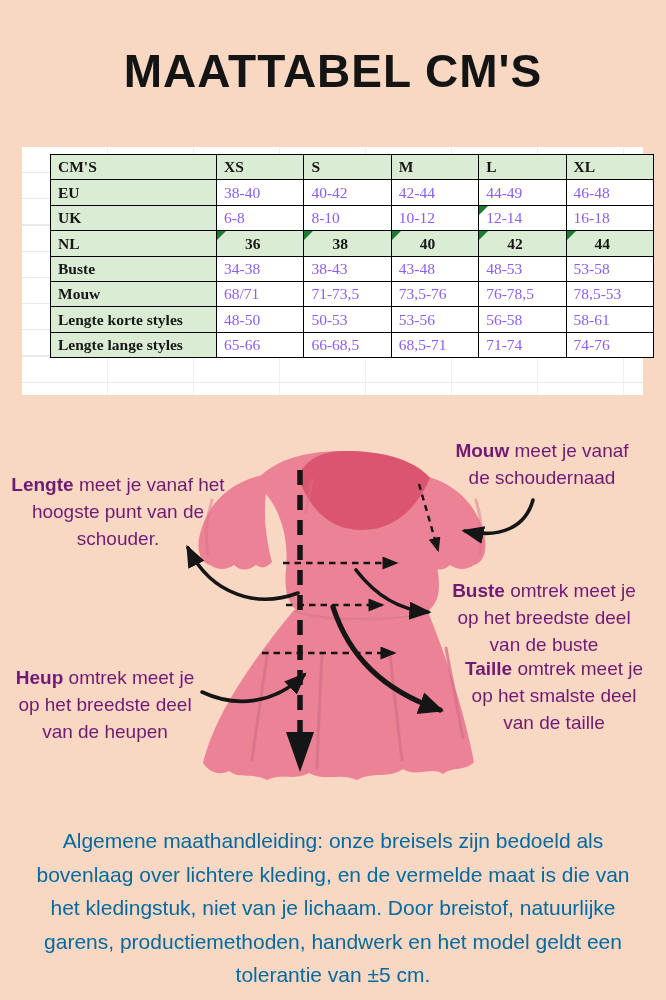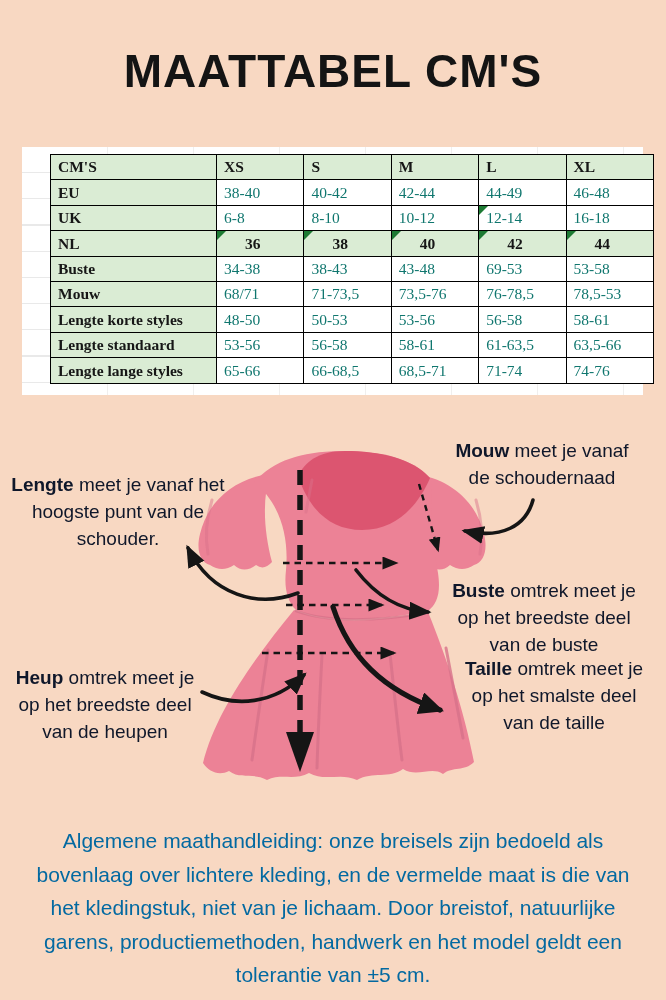--- a/index.html
+++ b/index.html
@@ -31,33 +31,33 @@
     margin-left:20px;
   }
   table.size th, table.size td{
     border:1.8px solid #000;
     height:24.4px; padding:0 2px 0 7px;
     text-align:left; vertical-align:middle;
     font-size:15.5px; line-height:1; position:relative;
     white-space:nowrap; overflow:hidden;
   }
   table.size th{ font-weight:bold; color:#161616; }
-  table.size td{ font-weight:normal; color:#0f766e; }
+  table.size td{ font-weight:normal; color:#8b5cf6; }
   .green{ background:#daecd4; }
   .white{ background:#ffffff; }
   tr.boldrow td{ font-weight:bold; color:#161616;padding-left:28px; }
   td.mark::before, th.mark::before{
     content:""; position:absolute; top:0; left:0;
     border-top:9px solid #1d7a33; border-right:9px solid transparent;
   }
   
   .diagram-svg{ position:absolute; left:0; top:438px; }
   .note{
     position:absolute; text-align:center;
-    font-size:19px; line-height:1.42; color:#0f172a;
+    font-size:19px; line-height:1.42; color:#701a75;
     white-space:pre-line;
   }
   .note .b{ font-weight:bold; }
   .note-lengte{ left:2px;   top:472px; width:232px; }
   .note-heup{   left:2px;   top:620px; width:206px;margin-top:45px; }
   .note-mouw{   left:433px; top:438px; width:218px; }
   .note-buste{  left:434px; top:578px; width:220px; }
   .note-taille{ left:444px; top:656px; width:220px; }
   
   .footer{
@@ -117,46 +117,38 @@
           <td class="green mark">38</td>
           <td class="green mark">40</td>
           <td class="green mark">42</td>
           <td class="green mark">44</td>
         </tr>
         <tr>
           <th class="green">Buste</th>
           <td class="white">34-38</td>
           <td class="white">38-43</td>
           <td class="white">43-48</td>
-          <td class="white">69-53</td>
+          <td class="white">48-53</td>
           <td class="white">53-58</td>
         </tr>
         <tr>
           <th class="green">Mouw</th>
           <td class="white">68/71</td>
           <td class="white">71-73,5</td>
           <td class="white">73,5-76</td>
           <td class="white">76-78,5</td>
           <td class="white">78,5-53</td>
         </tr>
         <tr>
           <th class="green">Lengte korte styles</th>
           <td class="white">48-50</td>
           <td class="white">50-53</td>
           <td class="white">53-56</td>
           <td class="white">56-58</td>
           <td class="white">58-61</td>
-        </tr>
-        <tr>
-          <th class="green">Lengte standaard</th>
-          <td class="white">53-56</td>
-          <td class="white">56-58</td>
-          <td class="white">58-61</td>
-          <td class="white">61-63,5</td>
-          <td class="white">63,5-66</td>
         </tr>
         <tr>
           <th class="green">Lengte lange styles</th>
           <td class="white">65-66</td>
           <td class="white">66-68,5</td>
           <td class="white">68,5-71</td>
           <td class="white">71-74</td>
           <td class="white">74-76</td>
         </tr>
       </tbody>

